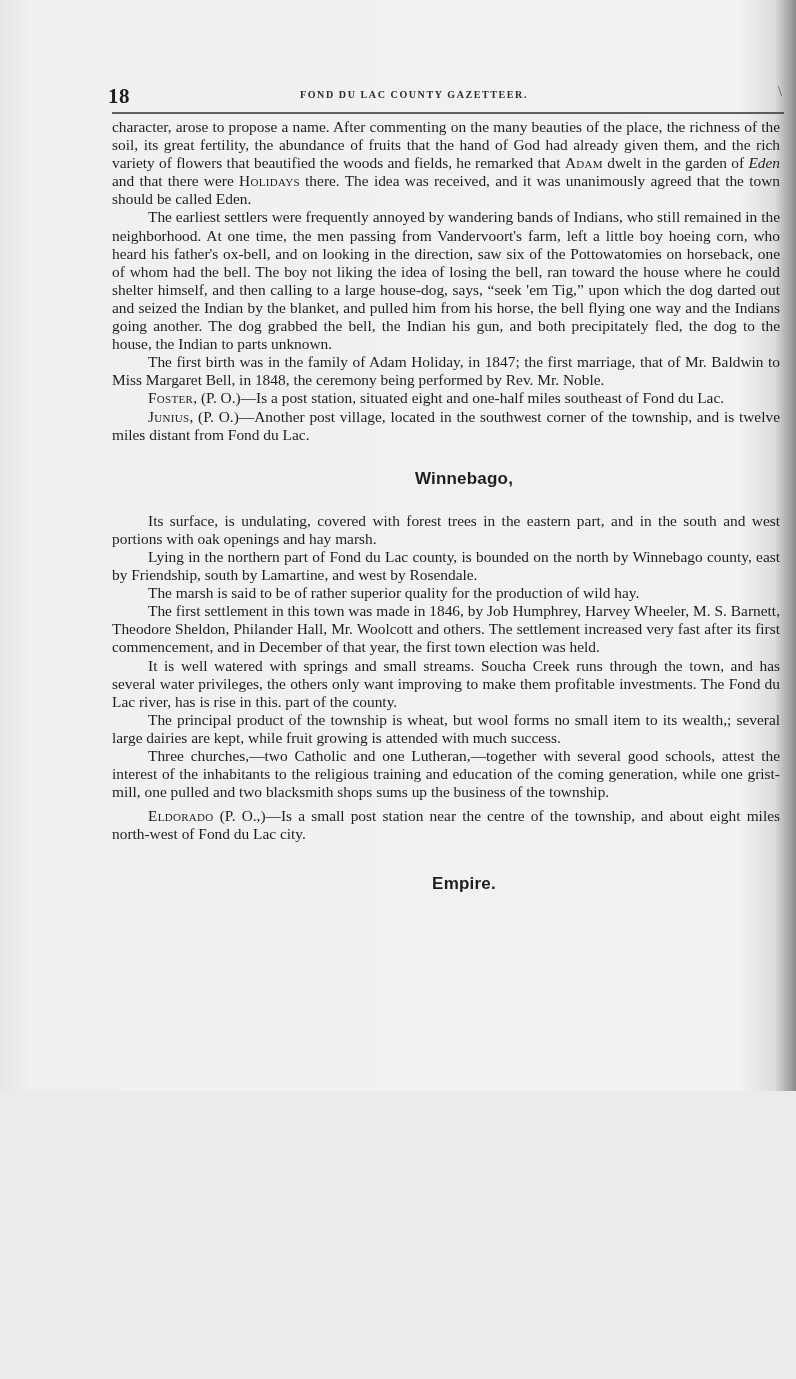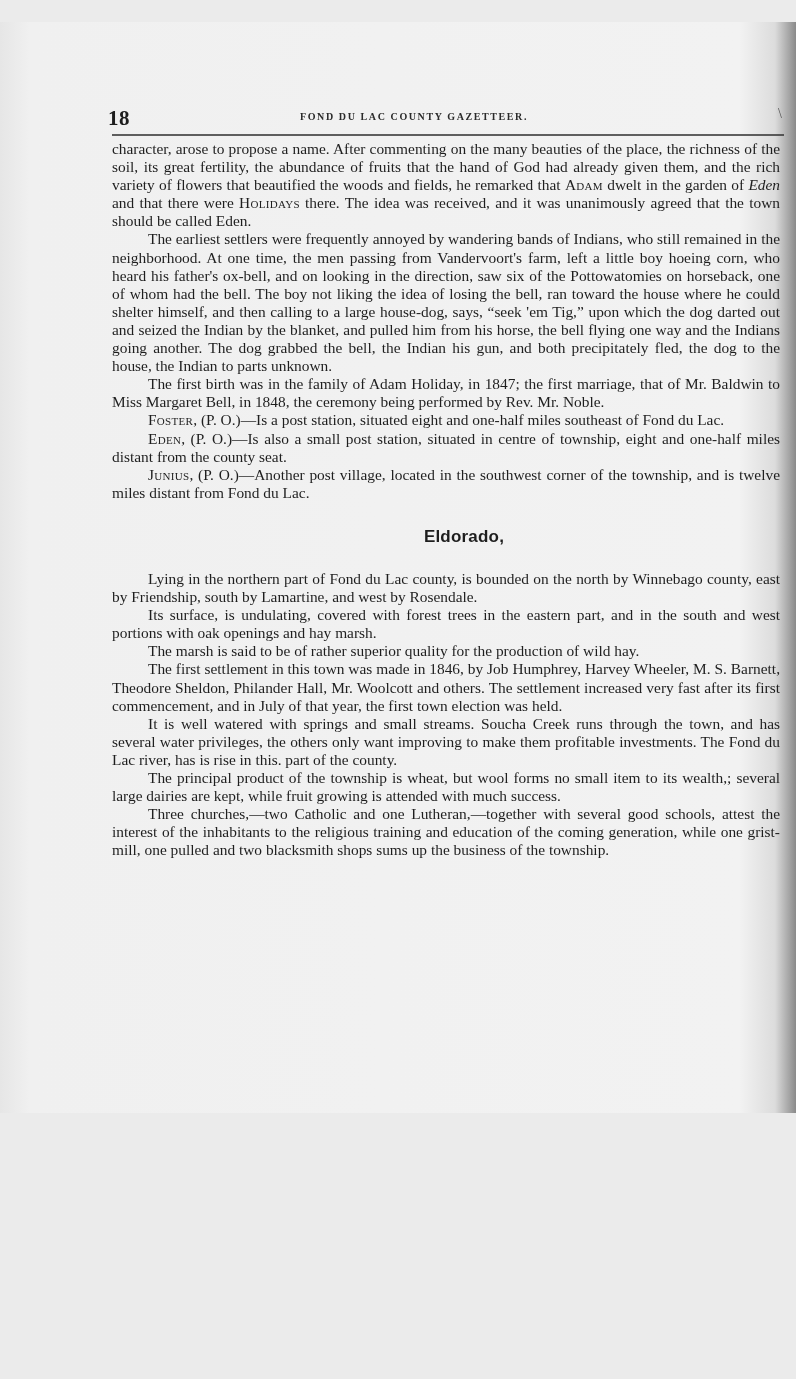--- a/index.html
+++ b/index.html
@@ -6,21 +6,20 @@
   body {
     width:796px; height:1379px; overflow:hidden;
     background:#ebebeb;
     font-family:"Liberation Serif", "DejaVu Serif", serif;
     color:#1e1e1e;
     position:relative;
   }
   .page {
     position:absolute; left:0; top:0; width:796px; height:1091px;
     background: linear-gradient(to right, #e6e6e6 0px, #f0f0f0 30px, #f2f2f2 740px, #dcdcdc 775px, #8a8a8a 796px);
-    margin-top: 22px;
   }
   .header {
     position:absolute; left:108px; top:84px; width:680px; height:22px;
   }
   .page-number {
     position:absolute; left:0; top:0;
     font-size:21px; font-weight:bold; letter-spacing:0.5px;
   }
   .running-head {
     position:absolute; left:192px; top:5px;
@@ -66,33 +65,34 @@
   </div>
   <div class="rule"></div>
 
   <div class="body">
 
     <p class="noindent"><span>character, arose to propose a name. After commenting on the many beauties of the place, the richness of the soil, its great fertility, the abundance of fruits that the hand of God had already given them, and the rich variety of flowers that beautified the woods and fields, he remarked that </span><span class="sc">Adam</span><span> dwelt in the garden of </span><i>Eden</i><span> and that there were </span><span class="sc">Holidays</span><span> there. The idea was received, and it was unanimously agreed that the town should be called Eden.</span></p>
     <p>The earliest settlers were frequently annoyed by wandering bands of Indians, who still remained in the neighborhood. At one time, the men passing from Vandervoort's farm, left a little boy hoeing corn, who heard his father's ox-bell, and on looking in the direction, saw six of the Pottowatomies on horseback, one of whom had the bell. The boy not liking the idea of losing the bell, ran toward the house where he could shelter himself, and then calling to a large house-dog, says, “seek 'em Tig,” upon which the dog darted out and seized the Indian by the blanket, and pulled him from his horse, the bell flying one way and the Indians going another. The dog grabbed the bell, the Indian his gun, and both precipitately fled, the dog to the house, the Indian to parts unknown.</p>
     <p>The first birth was in the family of Adam Holiday, in 1847; the first marriage, that of Mr. Baldwin to Miss Margaret Bell, in 1848, the ceremony being performed by Rev. Mr. Noble.</p>
 
     <p><span class="sc">Foster</span><span>, (P. O.)</span><span>—Is a post station, situated eight and one-half miles southeast of Fond du Lac.</span></p>
-    <p><span class="sc">Eden</span><span>, (P. O.)</span><span>—Is also a small post station, situated in centre of township, eight and one-half miles distant from the county seat.</span></p>
     <p><span class="sc">Junius</span><span>, (P. O.)</span><span>—Another post village, located in the southwest corner of the township, and is twelve miles distant from Fond du Lac.</span></p>
 
     <div class="spacer-a"></div>
-    <p class="section-head">Eldorado,</p>
+    <p class="section-head">Winnebago,</p>
     <div class="spacer-b"></div>
 
+    <p>Its surface, is undulating, covered with forest trees in the eastern part, and in the south and west portions with oak openings and hay marsh.</p>
     <p>Lying in the northern part of Fond du Lac county, is bounded on the north by Winnebago county, east by Friendship, south by Lamartine, and west by Rosendale.</p>
-    <p>Its surface, is undulating, covered with forest trees in the eastern part, and in the south and west portions with oak openings and hay marsh.</p>
     <p>The marsh is said to be of rather superior quality for the production of wild hay.</p>
-    <p>The first settlement in this town was made in 1846, by Job Humphrey, Harvey Wheeler, M. S. Barnett, Theodore Sheldon, Philander Hall, Mr. Woolcott and others. The settlement increased very fast after its first commencement, and in July of that year, the first town election was held.</p>
+    <p>The first settlement in this town was made in 1846, by Job Humphrey, Harvey Wheeler, M. S. Barnett, Theodore Sheldon, Philander Hall, Mr. Woolcott and others. The settlement increased very fast after its first commencement, and in December of that year, the first town election was held.</p>
     <p>It is well watered with springs and small streams. Soucha Creek runs through the town, and has several water privileges, the others only want improving to make them profitable investments. The Fond du Lac river, has is rise in this. part of the county.</p>
     <p>The principal product of the township is wheat, but wool forms no small item to its wealth,; several large dairies are kept, while fruit growing is attended with much success.</p>
     <p>Three churches,—two Catholic and one Lutheran,—together with several good schools, attest the interest of the inhabitants to the religious training and education of the coming generation, while one grist-mill, one pulled and two blacksmith shops sums up the business of the township.</p>
     <div class="spacer-small"></div>
+    <p><span class="sc">Eldorado</span><span> (P. O.,)</span><span>—Is a small post station near the centre of the township, and about eight miles north-west of Fond du Lac city.</span></p>
 
     <div class="spacer-c"></div>
+    <p class="section-head">Empire.</p>
     <div class="spacer-d"></div>
 
   </div>
 </div>
 
 </body></html>

